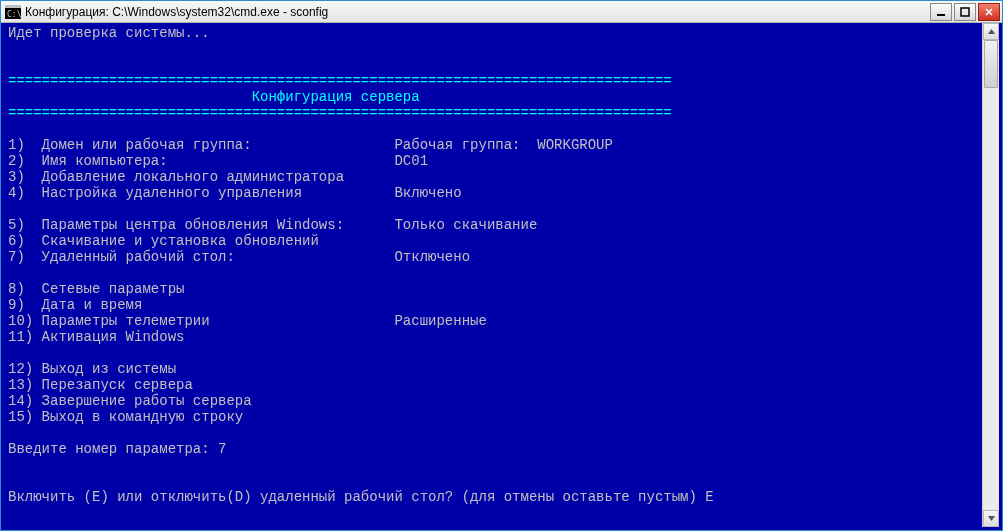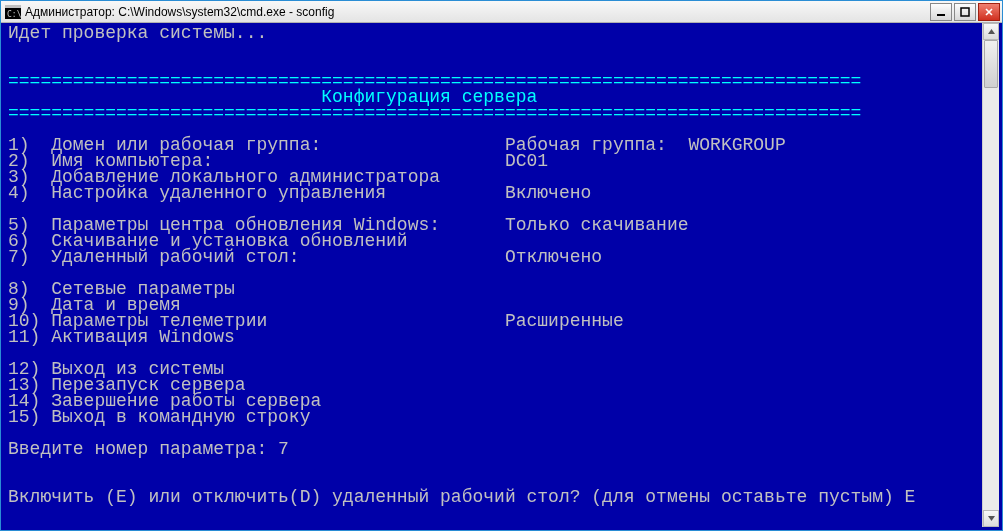--- a/index.html
+++ b/index.html
@@ -63,21 +63,21 @@
     display: flex;
     background: #0000a8;
     border: 3px solid #0000a8;
     border-top: 0;
     position: relative;
   }
   .console {
     flex: 1;
     background: #0000a8;
     color: #c0c0c0;
-    font-size: 18px;
+    font-size: 14px;
     line-height: 16px;
     padding: 2px 4px 2px 4px;
     white-space: pre;
     letter-spacing: 0;
     overflow: hidden;
   }
   .scrollbar {
     width: 17px;
     background: #eaeaea;
     border-left: 1px solid #cfcfcf;
@@ -112,21 +112,21 @@
 
 <div class="window">
   <div class="titlebar">
     <span class="titlebar-icon">
       <svg width="16" height="14" viewBox="0 0 16 14">
         <rect x="0" y="0" width="16" height="14" fill="#000"></rect>
         <rect x="0" y="0" width="16" height="3" fill="#c0c0c0"></rect>
         <text x="2" y="12" font-size="8" fill="#c0c0c0" font-family="monospace">C:\</text>
       </svg>
     </span>
-    <span class="titlebar-title">Администратор: C:\Windows\system32\cmd.exe - sconfig</span>
+    <span class="titlebar-title">Конфигурация: C:\Windows\system32\cmd.exe - sconfig</span>
     <div class="titlebar-buttons">
       <div class="tbtn">
         <svg width="10" height="10" viewBox="0 0 10 10">
             <rect x="1" y="7" width="8" height="2" fill="#000"></rect>
           </svg>
       </div>
       <div class="tbtn">
         <svg width="10" height="10" viewBox="0 0 10 10">
             <rect x="1" y="1" width="8" height="8" fill="none" stroke="#000" stroke-width="1.5"></rect>
           </svg>

